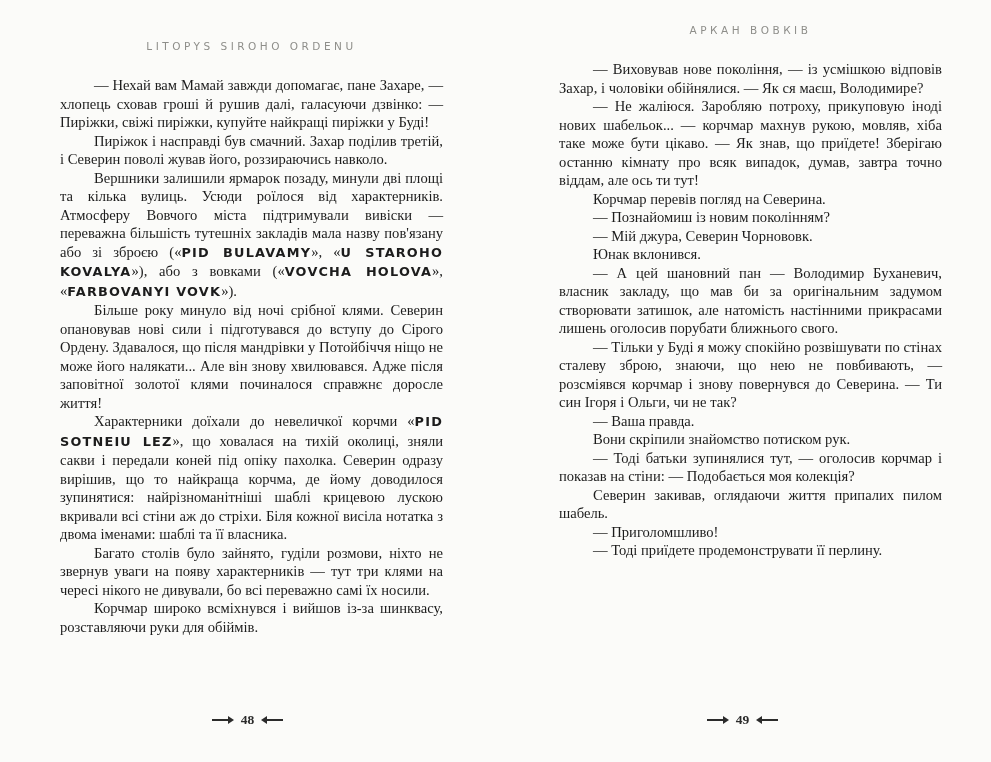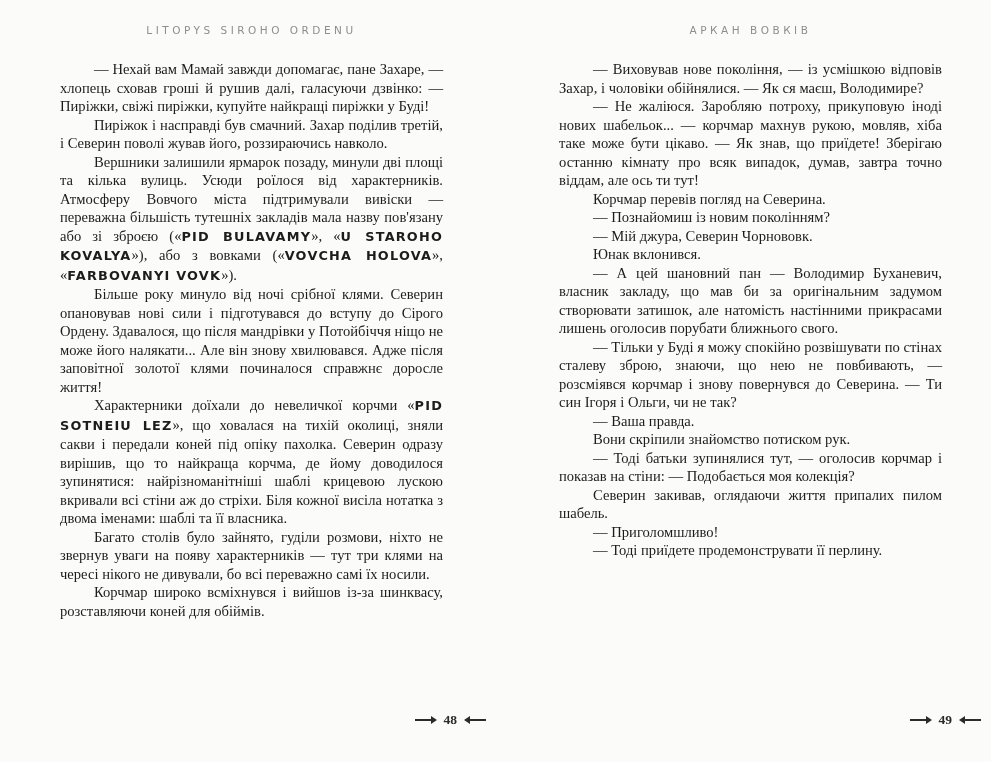--- a/index.html
+++ b/index.html
@@ -17,21 +17,21 @@
   .spread {
     display: flex;
     width: 991px;
     height: 762px;
   }
   .page {
     position: relative;
     width: 495px;
     height: 762px;
     box-sizing: border-box;
-    padding: 24px 52px 0 60px;
+    padding: 40px 52px 0 60px;
   }
   .page.right {
     padding: 24px 48px 0 64px;
   }
   .running-header {
     text-align: center;
     font-family: "DejaVu Sans", sans-serif;
     font-size: 10.5px;
     letter-spacing: 3.5px;
     color: #8e8e8a;
@@ -53,21 +53,21 @@
     font-family: "DejaVu Sans", sans-serif;
     font-size: 0.88em;
     letter-spacing: 1.2px;
     font-weight: 600;
   }
   .page-footer {
     position: absolute;
     bottom: 34px;
     left: 0;
     width: 100%;
-    text-align: right;
+    text-align: center;
     font-size: 13.5px;
     font-weight: bold;
     color: #2b2b2b;
   }
   .pnum-orn {
     display: inline-block;
     vertical-align: middle;
     width: 20px;
     height: 2px;
     background: #2b2b2b;
@@ -100,21 +100,21 @@
 
   <div class="page left">
     <div class="running-header">LITOPYS SIROHO ORDENU</div>
     <div class="text-column">
         <p class="para">— Нехай вам Мамай завжди допомагає, пане Захаре, — хлопець сховав гроші й рушив далі, галасуючи дзвінко: — Пиріжки, свіжі пиріжки, купуйте найкращі пиріжки у Буді!</p>
         <p class="para">Пиріжок і насправді був смачний. Захар поділив третій, і Северин поволі жував його, роззираючись навколо.</p>
         <p class="para">Вершники залишили ярмарок позаду, минули дві площі та кілька вулиць. Усюди роїлося від характерників. Атмосферу Вовчого міста підтримували вивіски — переважна більшість тутешніх закладів мала назву пов'язану або зі зброєю («<span class="display-name">PID BULAVAMY</span>», «<span class="display-name">U STAROHO KOVALYA</span>»), або з вовками («<span class="display-name">VOVCHA HOLOVA</span>», «<span class="display-name">FARBOVANYI VOVK</span>»).</p>
         <p class="para">Більше року минуло від ночі срібної клями. Северин опановував нові сили і підготувався до вступу до Сірого Ордену. Здавалося, що після мандрівки у Потойбіччя ніщо не може його налякати... Але він знову хвилювався. Адже після заповітної золотої клями починалося справжнє доросле життя!</p>
         <p class="para">Характерники доїхали до невеличкої корчми «<span class="display-name">PID SOTNEIU LEZ</span>», що ховалася на тихій околиці, зняли сакви і передали коней під опіку пахолка. Северин одразу вирішив, що то найкраща корчма, де йому доводилося зупинятися: найрізноманітніші шаблі крицевою лускою вкривали всі стіни аж до стріхи. Біля кожної висіла нотатка з двома іменами: шаблі та її власника.</p>
         <p class="para">Багато столів було зайнято, гуділи розмови, ніхто не звернув уваги на появу характерників — тут три клями на чересі нікого не дивували, бо всі переважно самі їх носили.</p>
-        <p class="para">Корчмар широко всміхнувся і вийшов із-за шинквасу, розставляючи коней для обіймів.</p>
+        <p class="para">Корчмар широко всміхнувся і вийшов із-за шинквасу, розставляючи руки для обіймів.</p>
       </div>
     <div class="page-footer">
       <span class="pnum-orn left"></span><span>48</span><span class="pnum-orn right"></span>
     </div>
   </div>
 
   <div class="page right">
     <div class="running-header">АРКАН ВОВКІВ</div>
     <div class="text-column">
         <p class="para">— Виховував нове покоління, — із усмішкою відповів Захар, і чоловіки обійнялися. — Як ся маєш, Володимире?</p>

